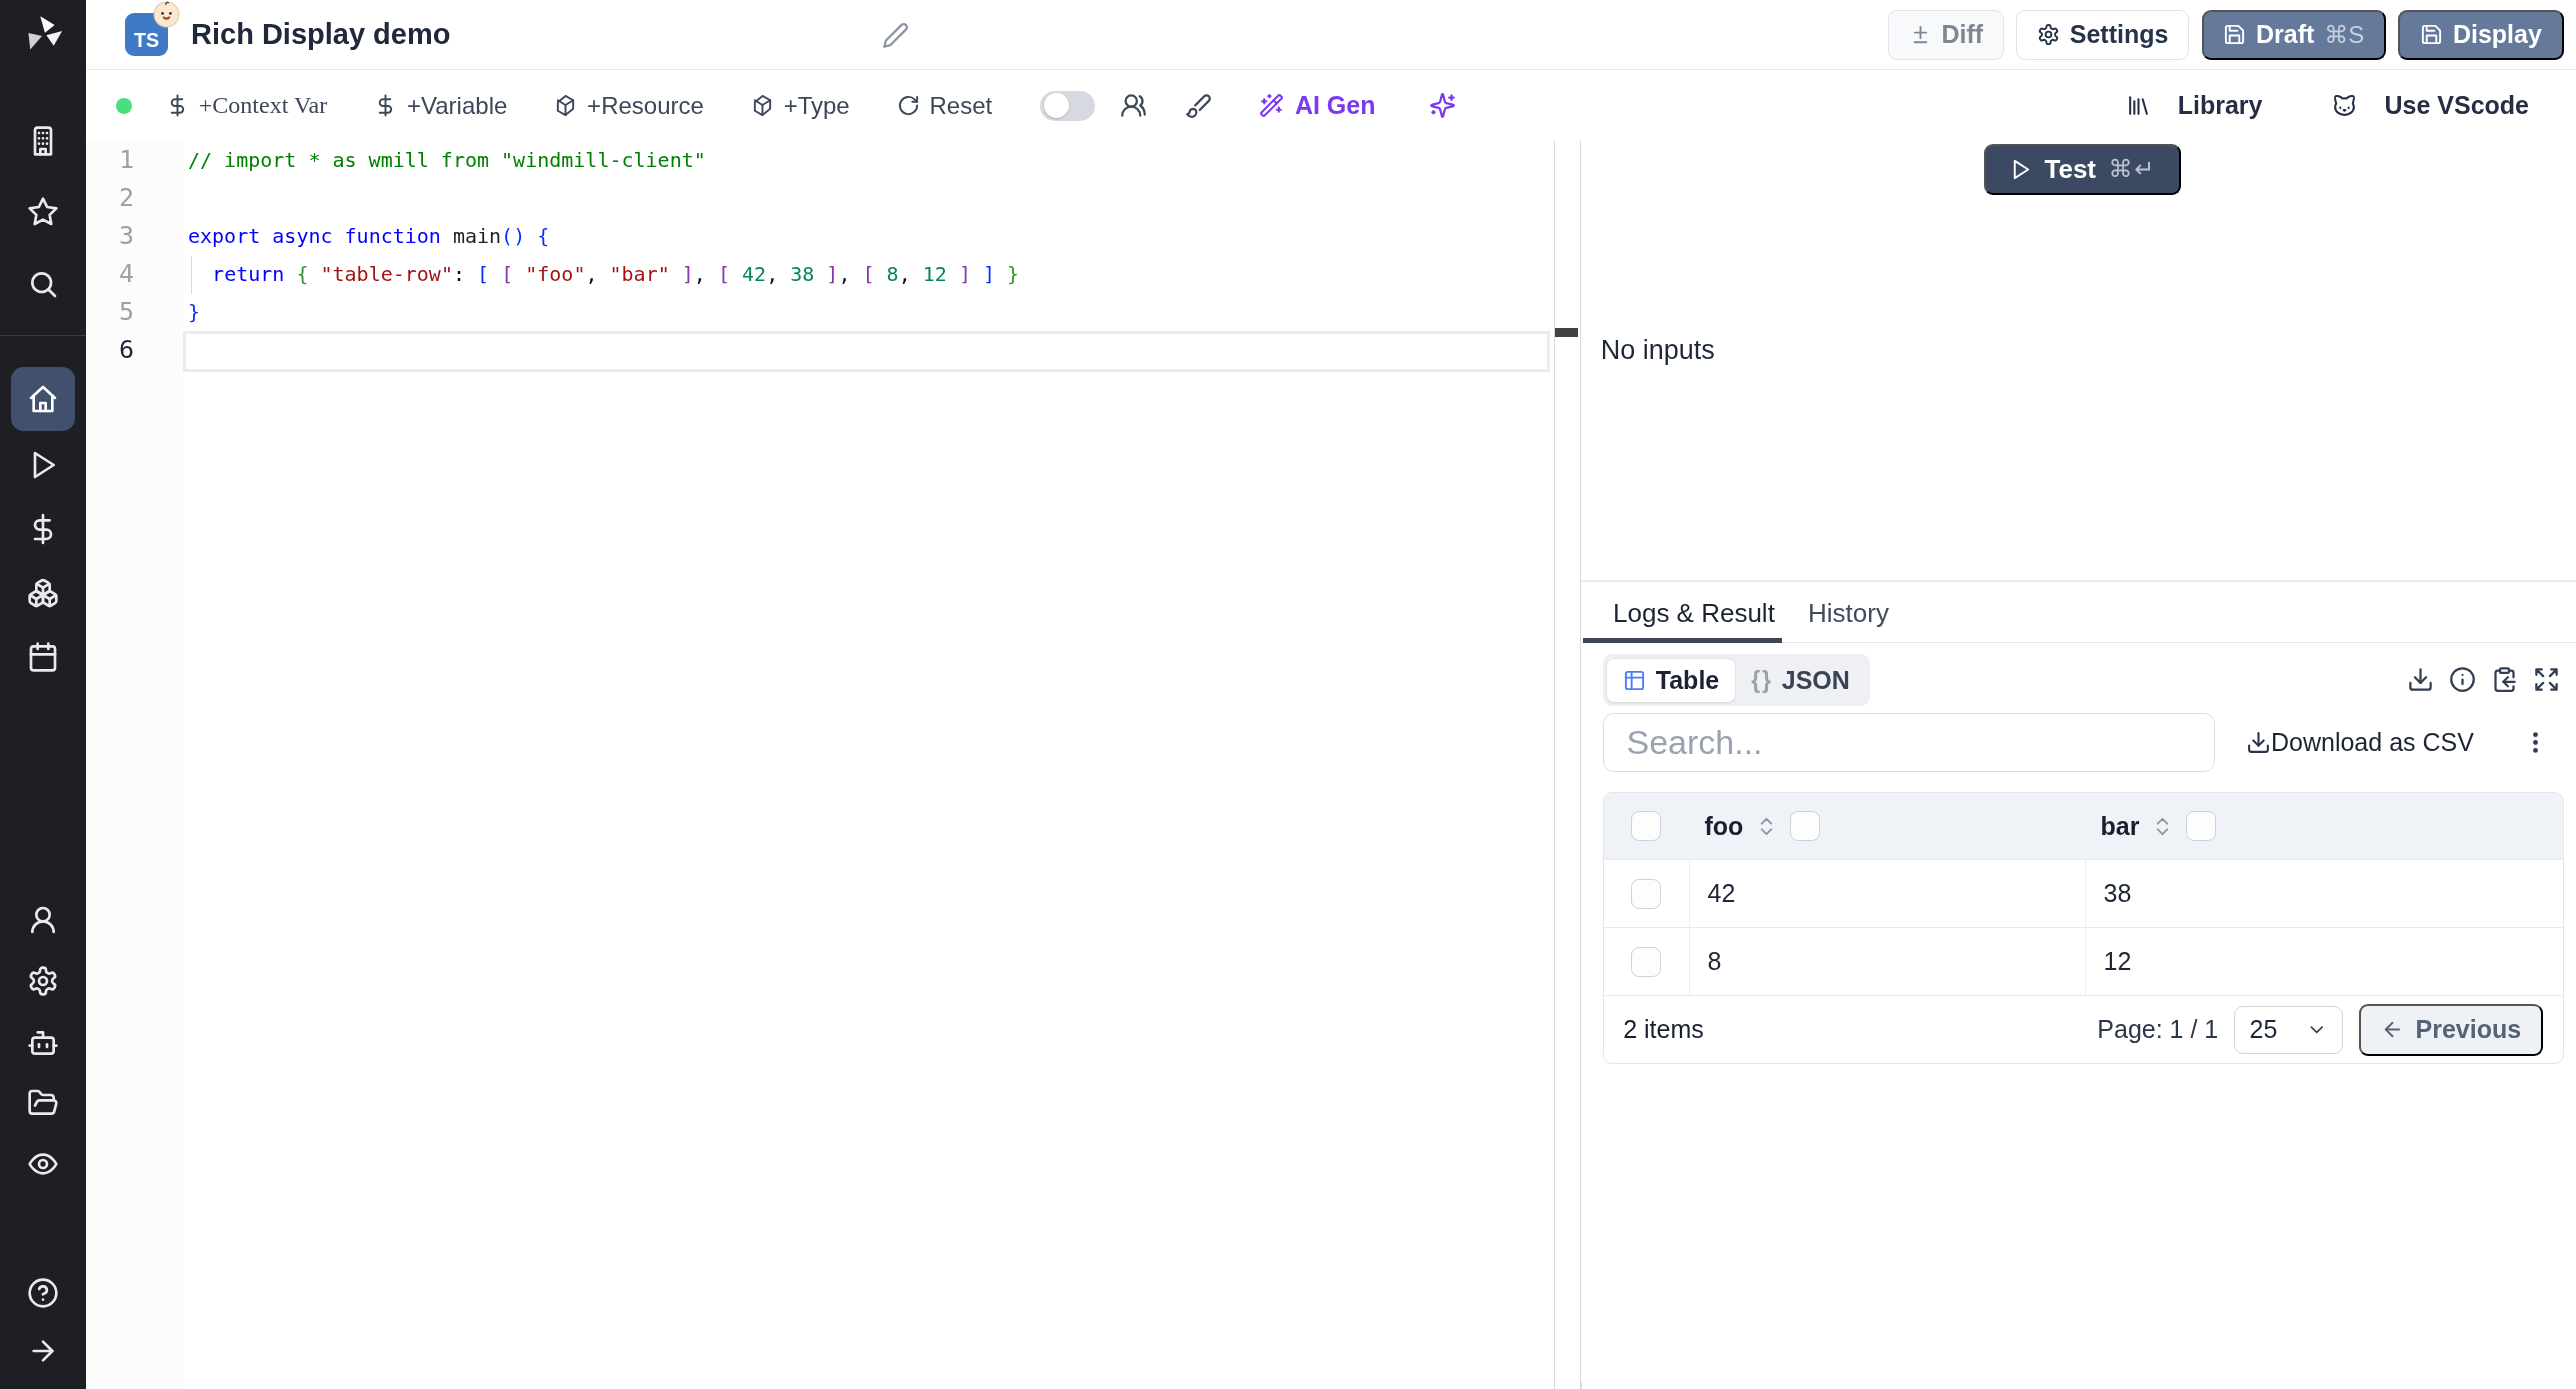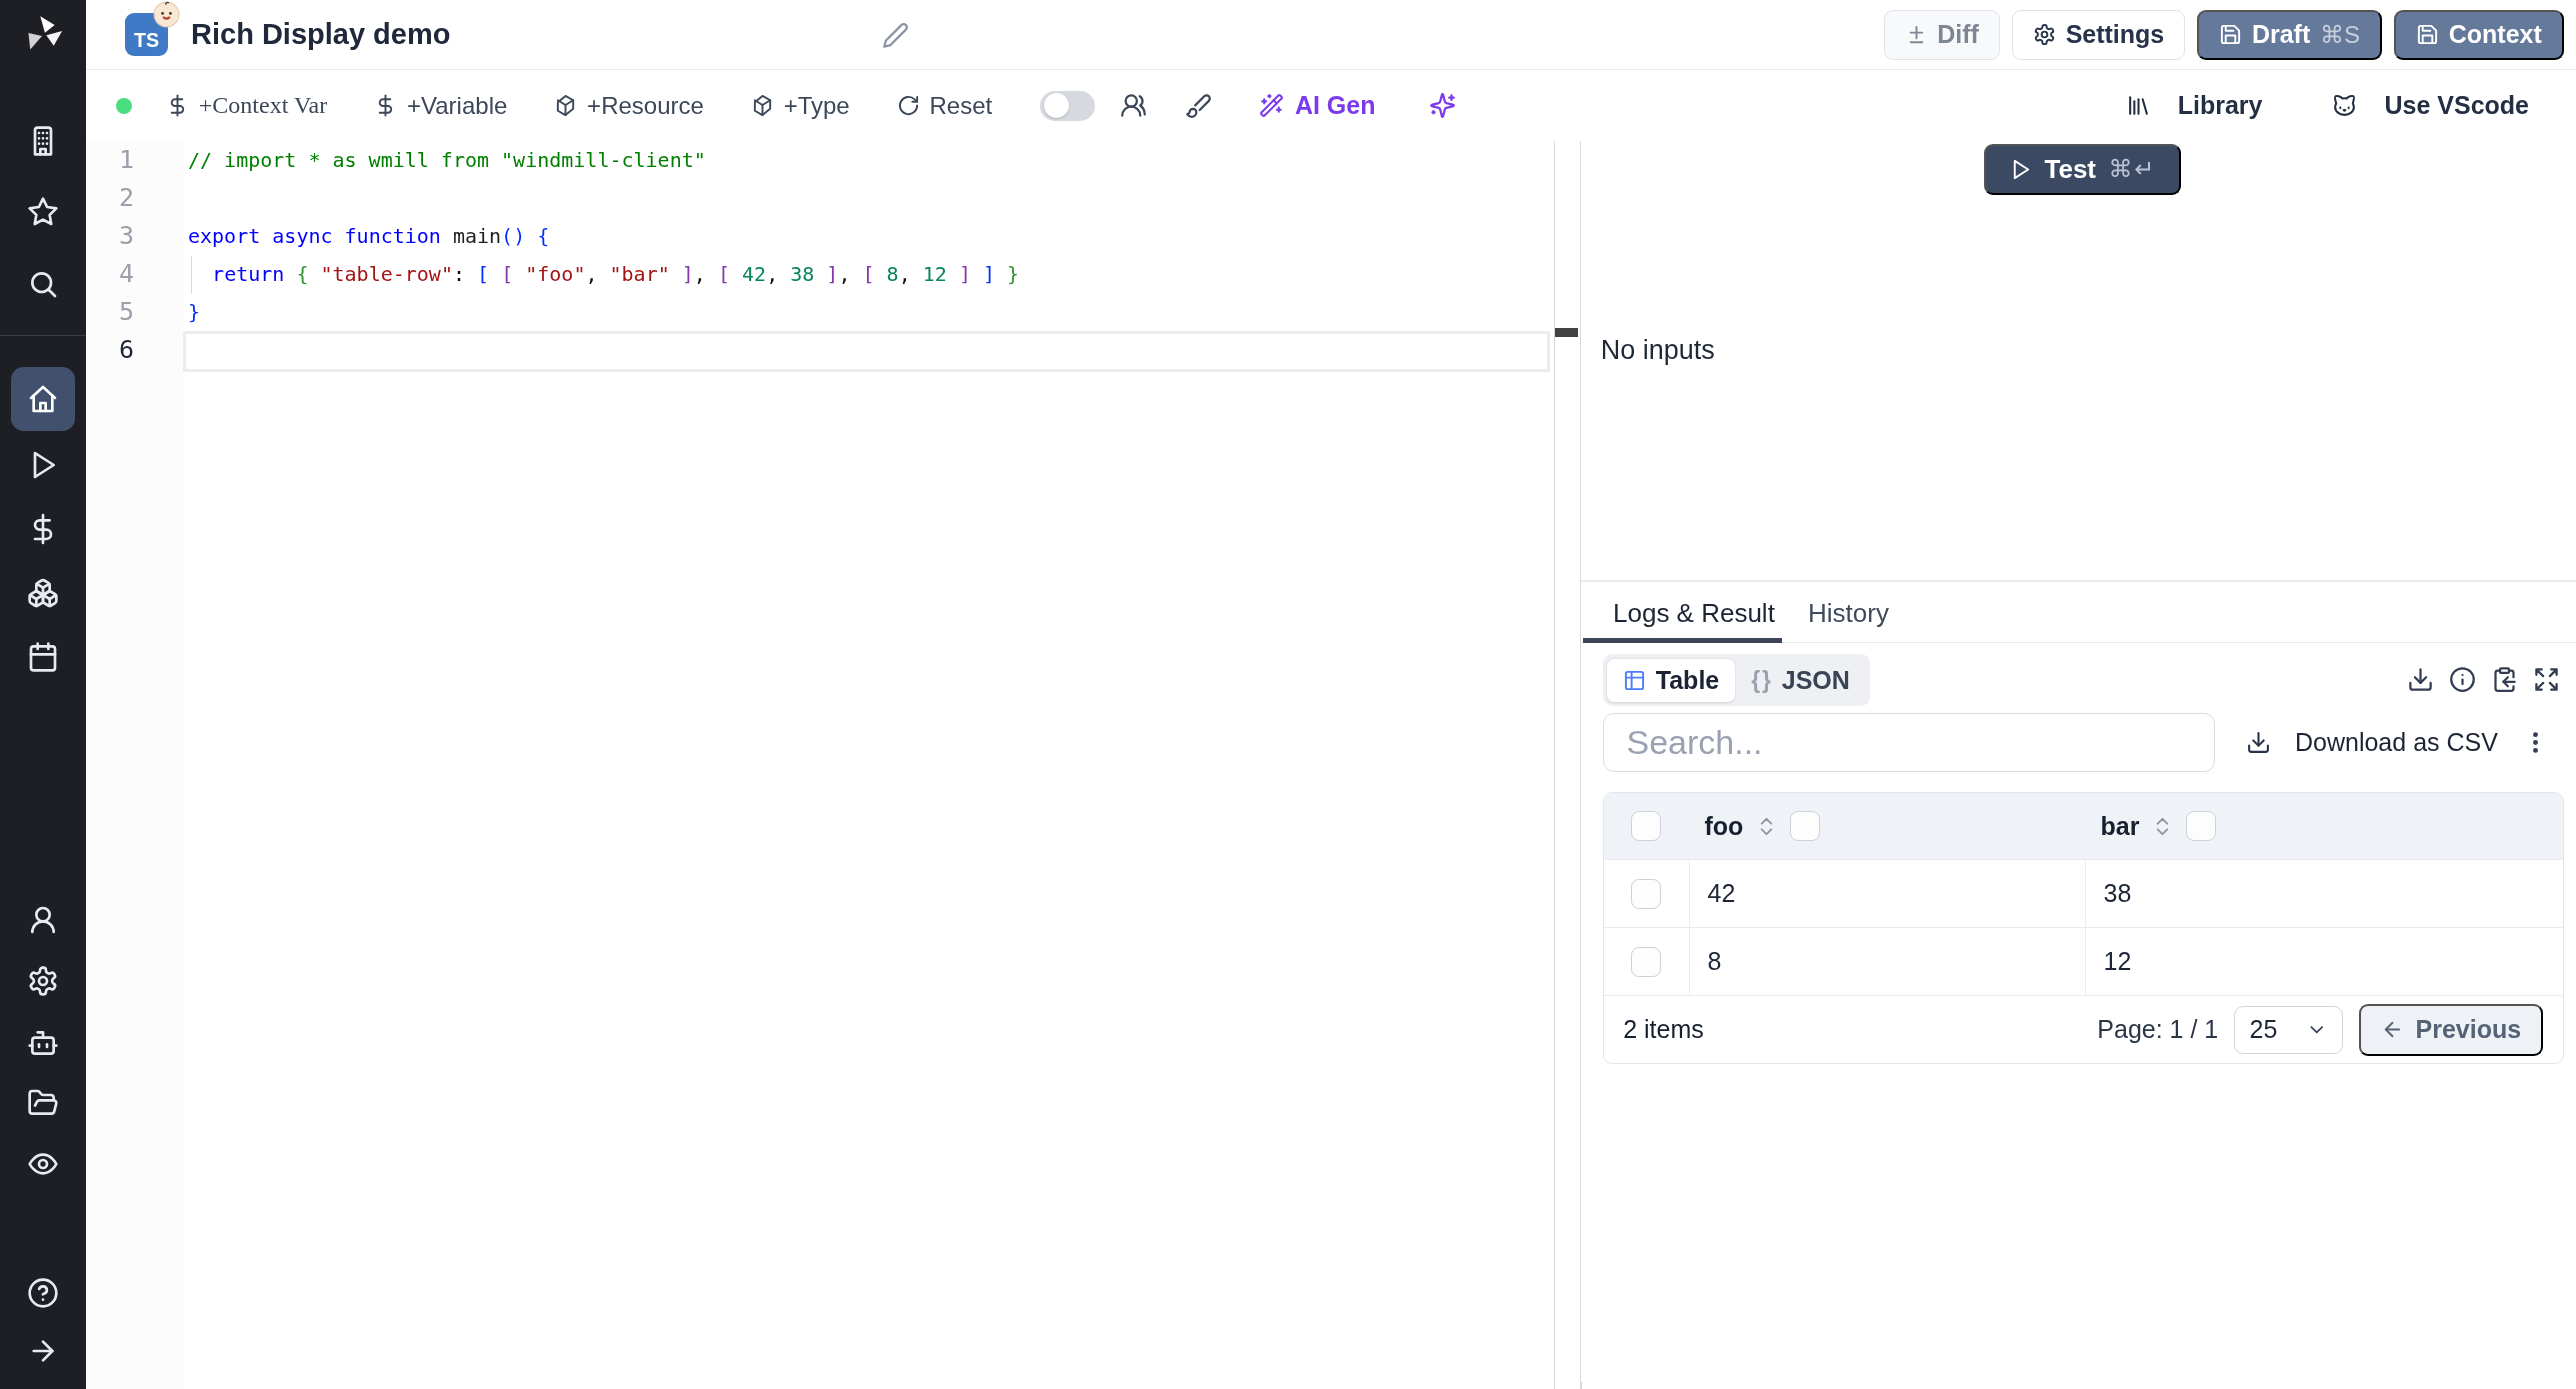--- a/index.html
+++ b/index.html
@@ -98,21 +98,21 @@
   .seg-pill svg { width:23px; height:23px; color:#4d7cfe; }
   .seg-item { display:flex; align-items:center; gap:9px; padding:0 16px; font-size:25px; font-weight:600; color:#3a4354; }
   .seg-item .braces { color:#9aa1ad; font-size:23px; font-weight:600; letter-spacing:1.8px; }
   .result-icons { position:absolute; right:16px; top:533px; display:flex; align-items:center; gap:15px; color:#333e52; }
   .result-icons svg { width:27px; height:27px; }
 
   .search-row { position:absolute; left:0; top:580px; width:100%; height:59px; }
   .search-input { position:absolute; left:21.5px; top:0; width:612px; height:59px; border:1.8px solid #d8dbe2; border-radius:10.7px;
     font-size:34px; color:#1e293b; padding:0 23px; font-family:"Liberation Sans", sans-serif; outline:none; }
   .search-input::placeholder { color:#9aa2b1; }
-  .csv-btn { position:absolute; left:665px; top:0; height:59px; display:flex; align-items:center; gap:24px;
+  .csv-btn { position:absolute; left:665px; top:0; height:59px; display:flex; align-items:center; gap:0;
     font-size:25px; font-weight:500; color:#1c2434; }
   .csv-btn svg { width:25px; height:25px; color:#27334a; }
   .kebab { position:absolute; left:941px; top:0; height:59px; display:flex; align-items:center; color:#333e52; }
   .kebab svg { width:27px; height:27px; }
 
   
   .rtable { position:absolute; left:21.5px; top:659px; width:961px; border:0.9px solid #e3e6eb; border-radius:9px; background:#fff; }
   .thead { height:66px; background:#eff2f6; border-radius:8px 8px 0 0; display:flex; align-items:center; }
   .th-check { width:85px; display:flex; justify-content:center; }
   .th-col { display:flex; align-items:center; gap:11.6px; }
@@ -303,21 +303,21 @@
           </svg>
         <span>Draft</span>
         <span class="shortcut">⌘S</span>
       </button>
       <button class="btn btn-slate">
         <svg class="ic" viewBox="0 0 24 24">
             <path d="M19 21H5a2 2 0 0 1-2-2V5a2 2 0 0 1 2-2h11l5 5v11a2 2 0 0 1-2 2z"></path>
             <polyline points="17 21 17 13 7 13 7 21"></polyline>
             <polyline points="7 3 7 8 15 8"></polyline>
           </svg>
-        <span>Context</span>
+        <span>Display</span>
       </button>
     </div>
   </header>
 
   <div class="toolbar">
     <span class="tb-dot"></span>
     <button class="tb-item" style="margin-left:34px;background:none;border:none;font-family:Liberation Serif, serif">
       <svg class="ic" viewBox="0 0 24 24">
           <line x1="12" y1="1.5" x2="12" y2="22.5"></line>
           <path d="M17 5.5H9.5a3.5 3.5 0 0 0 0 7h5a3.5 3.5 0 0 1 0 7H6"></path>

